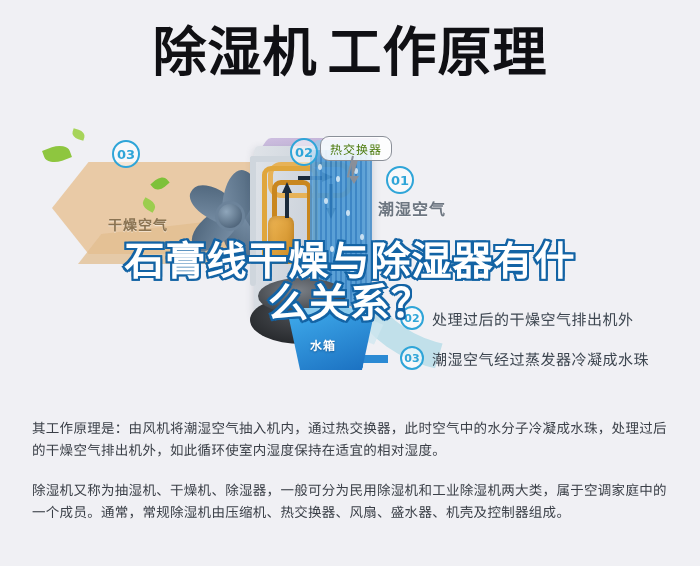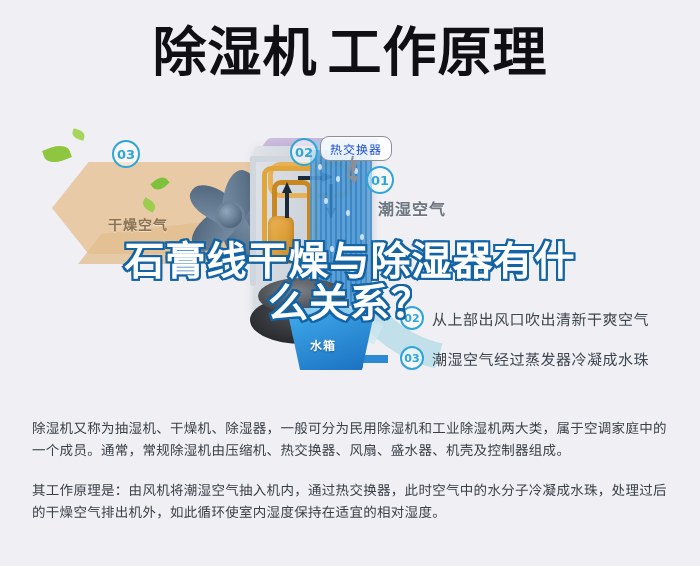--- a/index.html
+++ b/index.html
@@ -184,28 +184,28 @@
     position:absolute;
     width:24px;height:24px;border-radius:50%;
     border:2px solid #2fa5d8;
     color:#2fa5d8;font-size:13px;font-weight:700;
     display:flex;align-items:center;justify-content:center;
     background:rgba(255,255,255,.55);
     font-family:"DejaVu Sans","Liberation Sans",sans-serif;
   }
   .badge.b03{left:112px;top:22px;}
   .badge.b02{left:290px;top:20px;}
-  .badge.b01{left:366px;top:48px;}
+  .badge.b01{left:386px;top:48px;}
 
   
   .bubble{
     position:absolute;left:320px;top:18px;
     padding:3px 9px;border:1.5px solid #8a8f98;border-radius:9px;
     background:rgba(255,255,255,.85);
-    font-size:12px;color:#1d4ed8;letter-spacing:1px;white-space:nowrap;
+    font-size:12px;color:#4d7c0f;letter-spacing:1px;white-space:nowrap;
   }
   .bubble::after{
     content:"";position:absolute;left:30px;bottom:-20px;
     width:0;height:0;border-left:1.5px solid transparent;
     border-top:20px solid #8a8f98;border-right:6px solid transparent;
   }
   .bubble-tail{
     position:absolute;left:352px;top:38px;width:1.5px;height:22px;
     background:#8a8f98;transform:rotate(14deg);transform-origin:top;
   }
@@ -342,32 +342,32 @@
 
     <div class="bubble">热交换器</div>
     <div class="bubble-tail"></div>
     <div class="bubble-tip"></div>
 
     <div class="moist-label">潮湿空气</div>
 
     <div class="legend">
       <div class="legend-row">
         <div class="legend-badge">02</div>
-        <div class="legend-text">从上部出风口吹出清新干爽空气</div>
+        <div class="legend-text">处理过后的干燥空气排出机外</div>
       </div>
       <div class="legend-row">
         <div class="legend-badge">03</div>
         <div class="legend-text">潮湿空气经过蒸发器冷凝成水珠</div>
       </div>
     </div>
   </div>
 
   <div class="watermark">
     <div class="wm-line">石膏线干燥与除湿器有什</div>
     <div class="wm-line">么关系？</div>
   </div>
 
   <div class="copy">
+    <p>其工作原理是：由风机将潮湿空气抽入机内，通过热交换器，此时空气中的水分子冷凝成水珠，处理过后的干燥空气排出机外，如此循环使室内湿度保持在适宜的相对湿度。</p>
     <p>除湿机又称为抽湿机、干燥机、除湿器，一般可分为民用除湿机和工业除湿机两大类，属于空调家庭中的一个成员。通常，常规除湿机由压缩机、热交换器、风扇、盛水器、机壳及控制器组成。</p>
-    <p>其工作原理是：由风机将潮湿空气抽入机内，通过热交换器，此时空气中的水分子冷凝成水珠，处理过后的干燥空气排出机外，如此循环使室内湿度保持在适宜的相对湿度。</p>
   </div>
 
 </div>
 
 </body></html>

